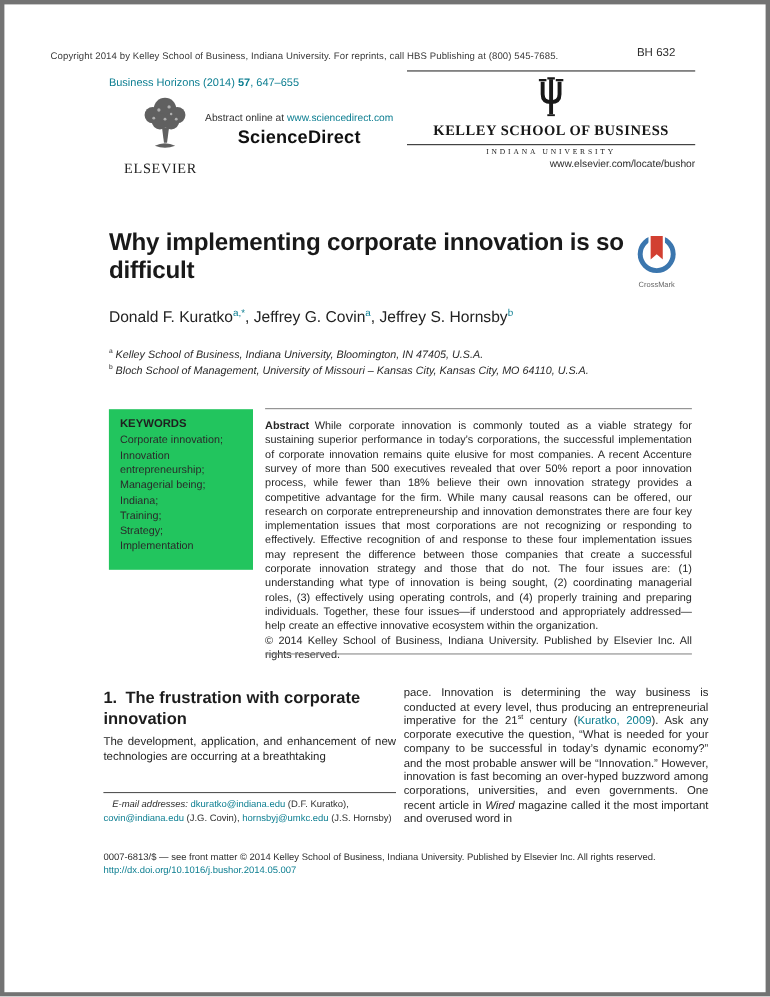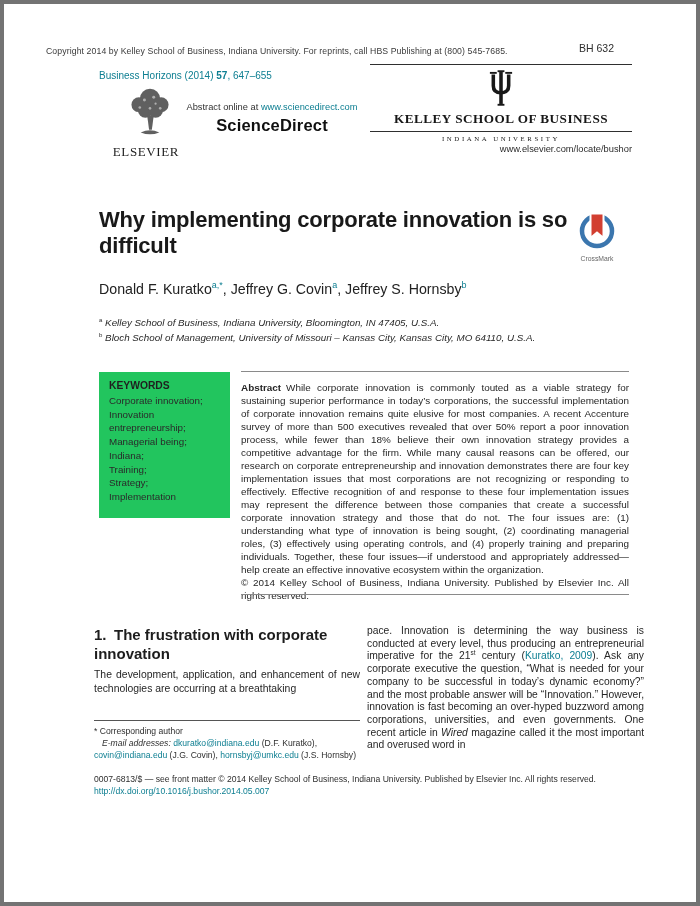--- a/index.html
+++ b/index.html
@@ -170,21 +170,20 @@
 
   <div class="abs section-heading">1. The frustration with corporate innovation</div>
   <div class="abs left-para">The development, application, and enhancement of new technologies are occurring at a breathtaking</div>
 
   <div class="abs right-col">
     <span>pace. Innovation is determining the way business is conducted at every level, thus producing an entrepreneurial imperative for the 21</span><sup>st</sup><span> century (</span><span class="teal">Kuratko, 2009</span><span>). Ask any corporate executive the question, “What is needed for your company to be successful in today’s dynamic economy?” and the most probable answer will be “Innovation.” However, innovation is fast becoming an over-hyped buzzword among corporations, universities, and even governments. One recent article in </span><span class="ital">Wired</span><span> magazine called it the most important and overused word in</span>
   </div>
 
   <div class="abs footnote-rule"></div>
   <div class="abs footnote">
-    <div>* Corresponding author</div>
     <div class="fn-emails">
       <span class="ital">E-mail addresses: </span><span class="teal">dkuratko@indiana.edu</span><span> (D.F. Kuratko), </span><span class="teal">covin@indiana.edu</span><span> (J.G. Covin), </span><span class="teal">hornsbyj@umkc.edu</span><span> (J.S. Hornsby)</span>
     </div>
   </div>
 
   <div class="abs footer-issn">0007-6813/$ — see front matter © 2014 Kelley School of Business, Indiana University. Published by Elsevier Inc. All rights reserved.</div>
   <div class="abs footer-doi teal">http://dx.doi.org/10.1016/j.bushor.2014.05.007</div>
 
 </div>
 

